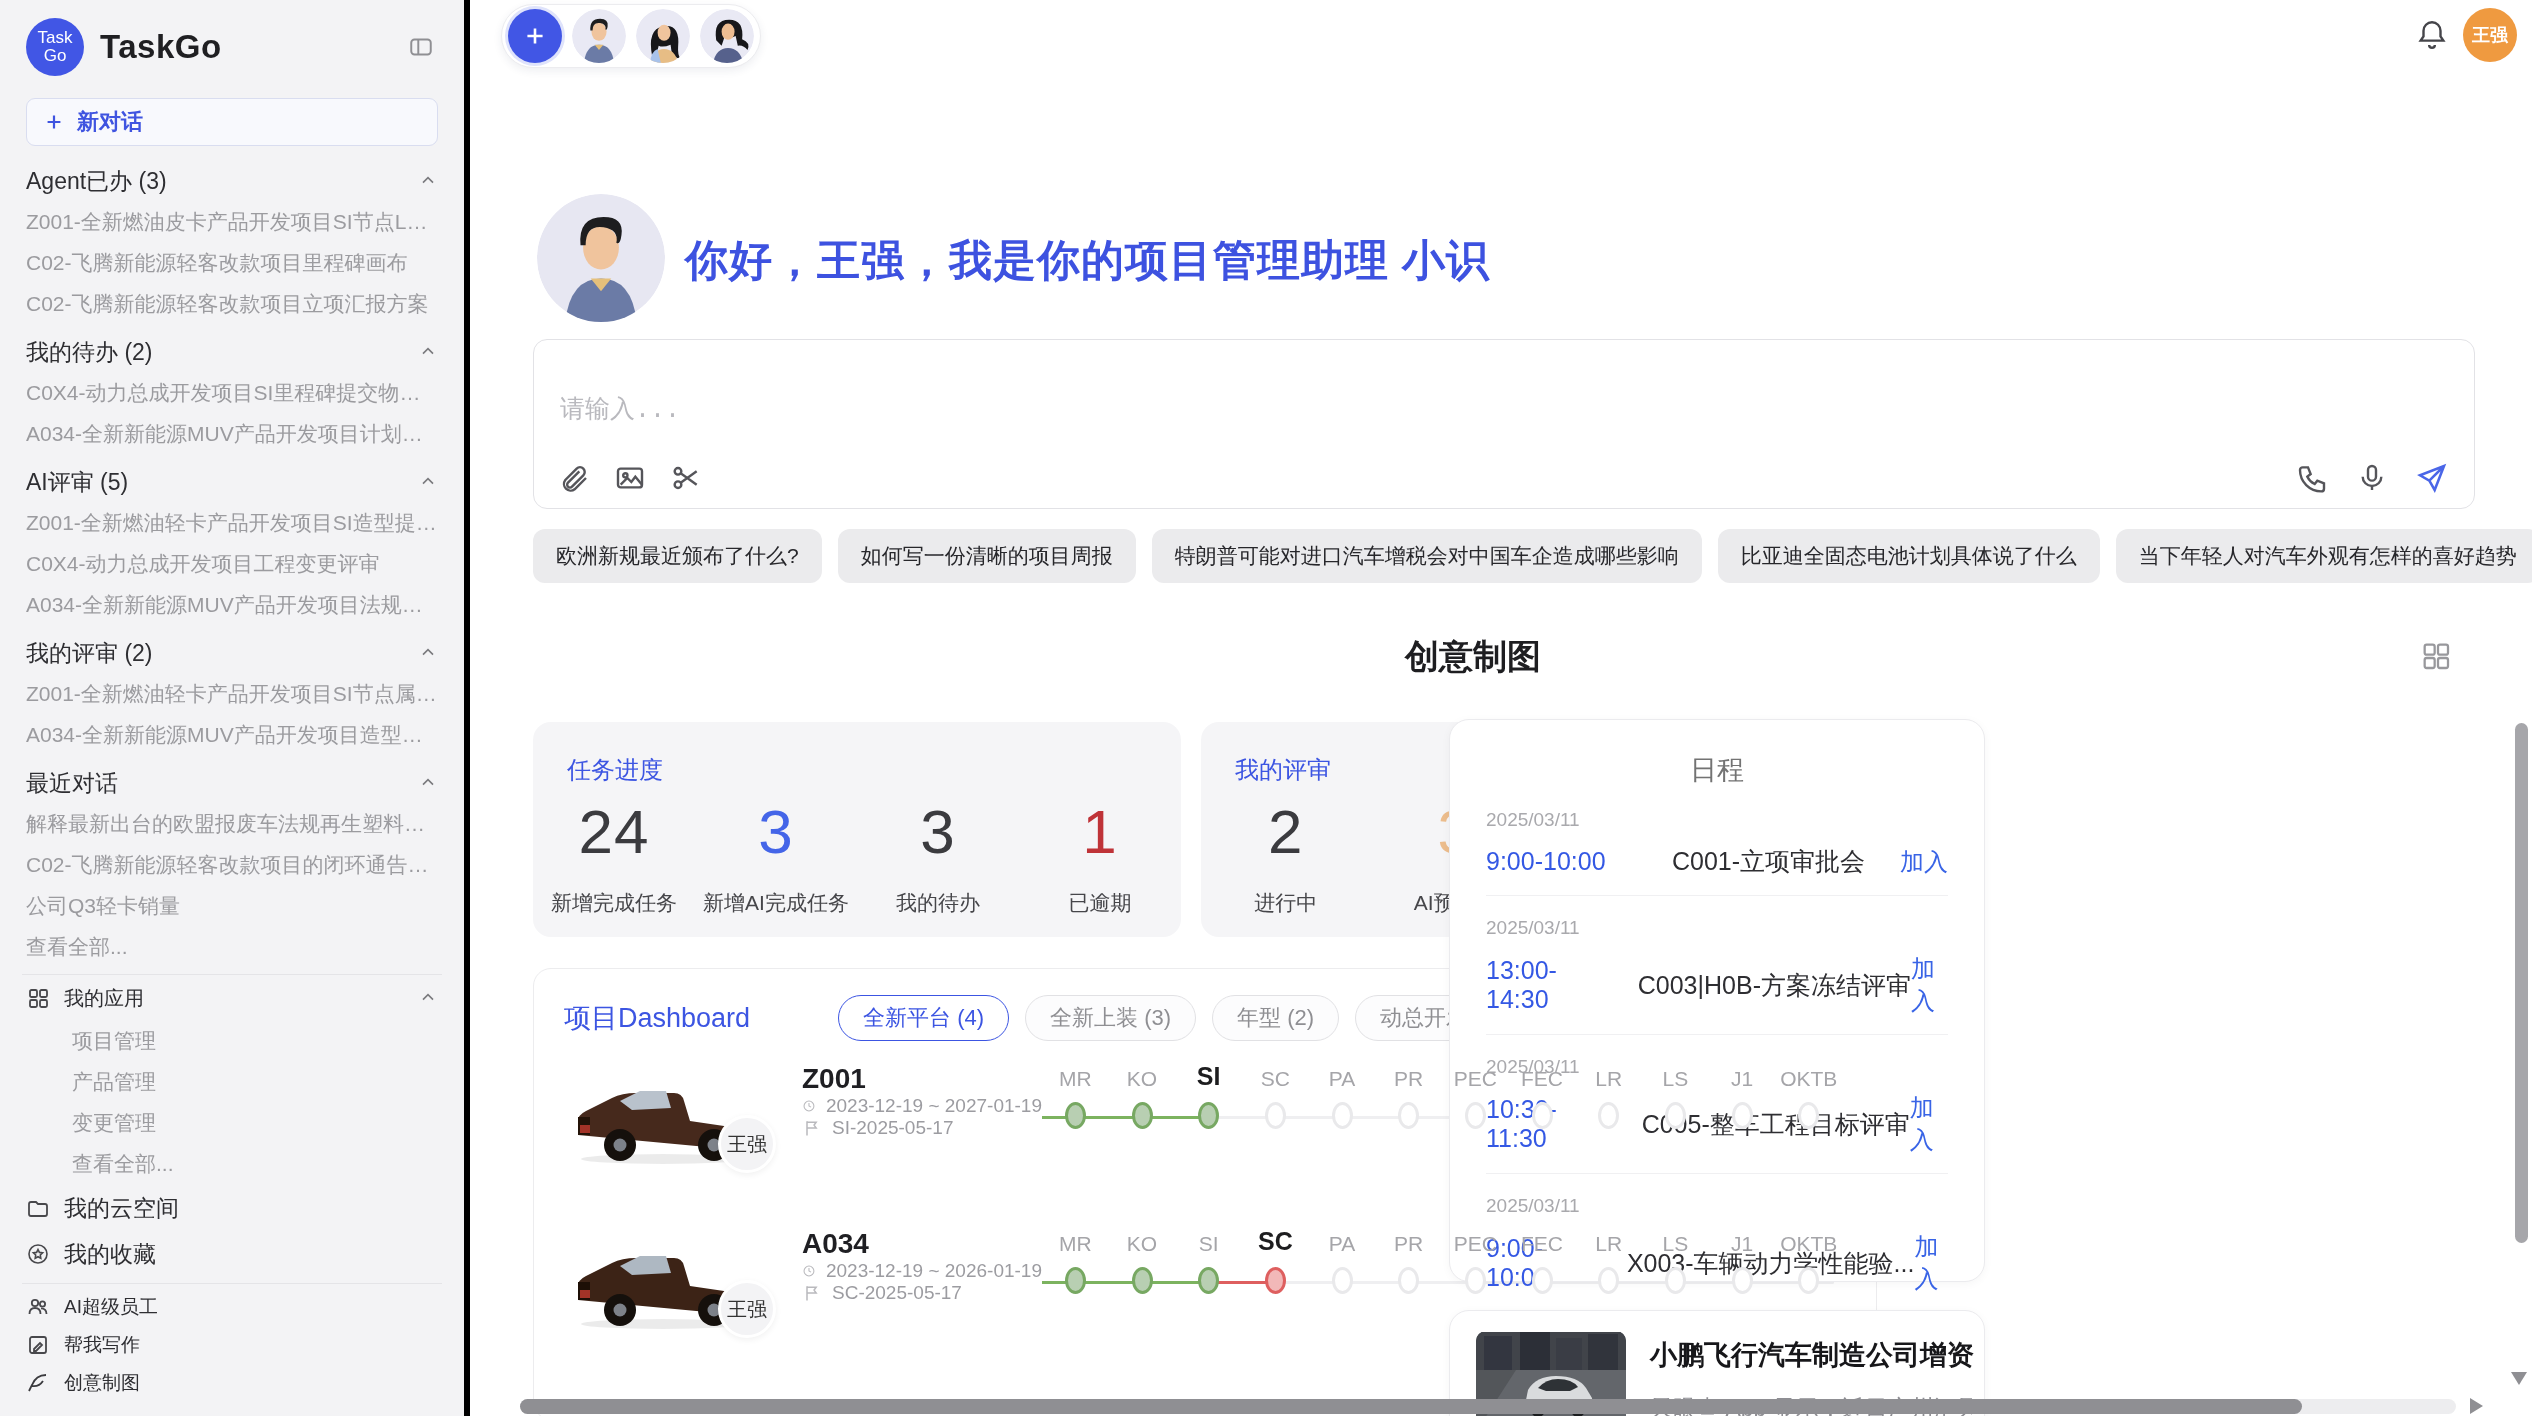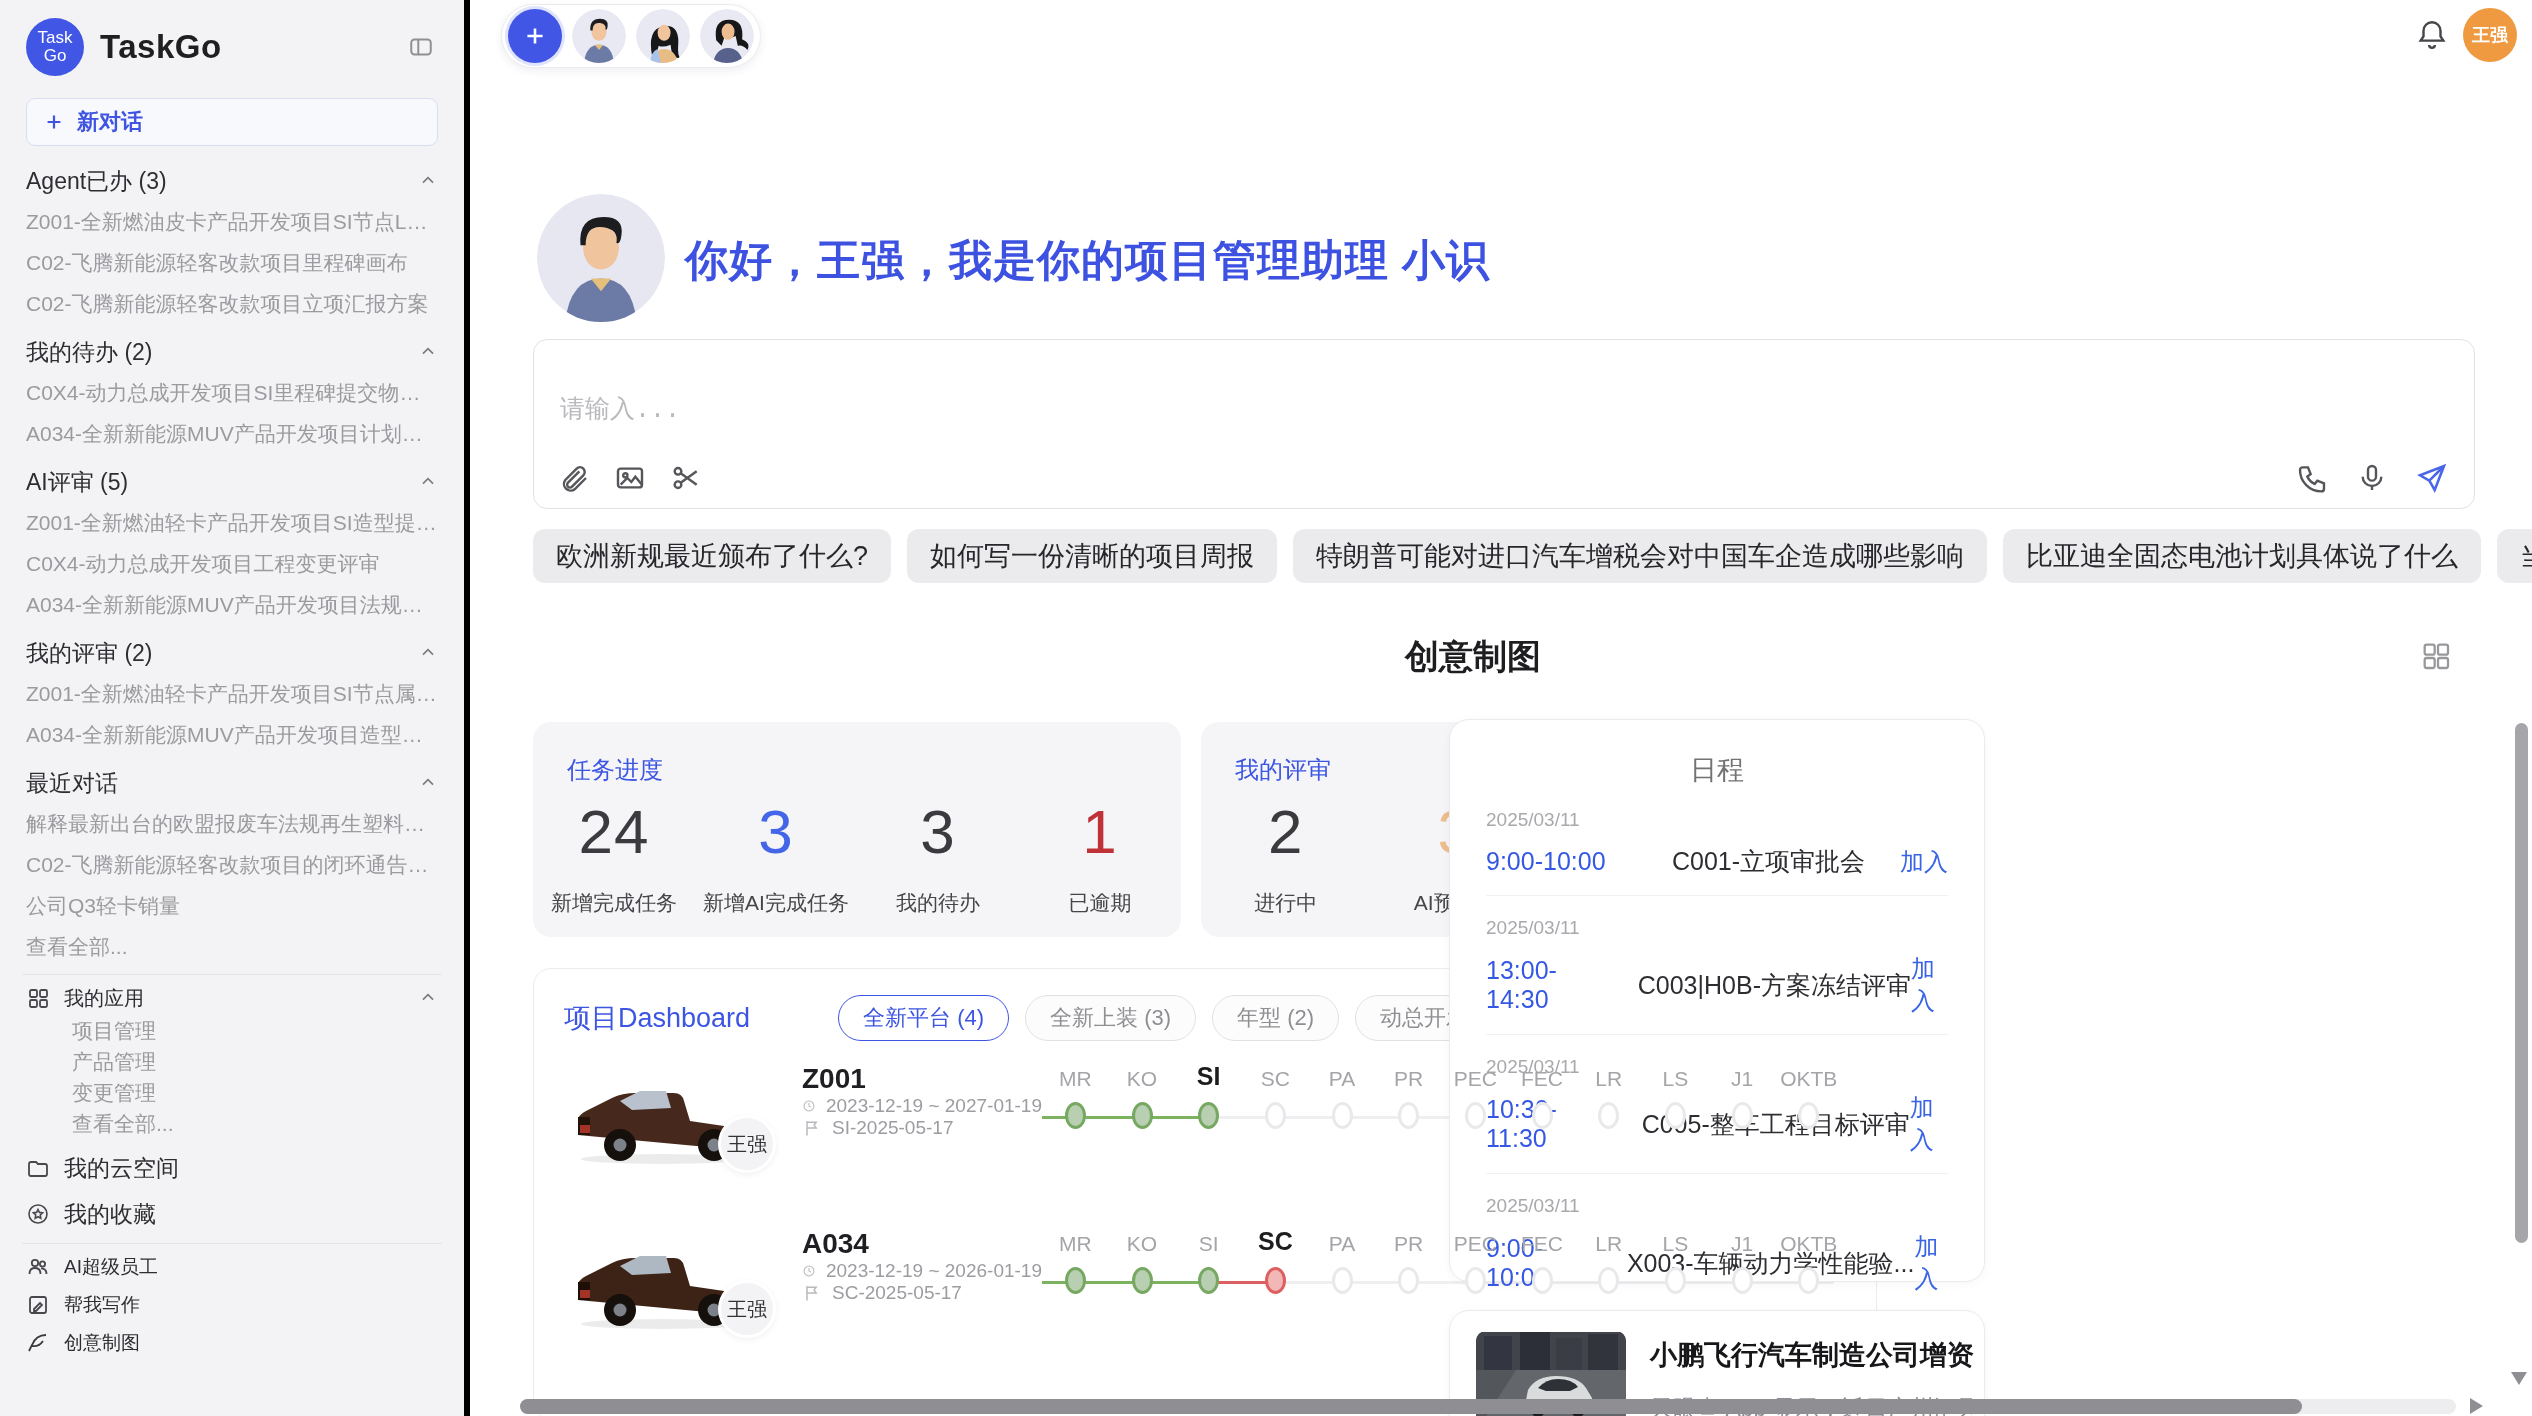--- a/index.html
+++ b/index.html
@@ -17,21 +17,21 @@
   .panel-toggle{margin-left:auto;width:34px;height:32px;display:flex;align-items:center;justify-content:center;cursor:pointer}
   .new-chat{margin-top:22px;height:48px;border:1px solid #d9ddf0;background:#f8f9fd;border-radius:9px;
     display:flex;align-items:center;padding:0 16px;color:#3f54e0;font-size:22px;font-weight:600;gap:12px;cursor:pointer}
   .sec-h{display:flex;align-items:center;justify-content:space-between;margin-top:22px;height:26px;
     color:#2e2e32;font-size:23px}
   .side-item{margin-top:15px;height:26px;line-height:26px;color:#9b9b9f;font-size:21px;
     white-space:nowrap;overflow:hidden;text-overflow:ellipsis;cursor:pointer}
   .side-div{height:1px;background:#e4e4e7;margin:14px -4px 0}
   .app-h{display:flex;align-items:center;margin-top:8px;height:30px;color:#2e2e32;font-size:20px;gap:14px}
   .app-h .chev{margin-left:auto}
-  .app-sub{margin-top:5px;height:26px;line-height:26px;padding-left:46px;color:#9b9b9f;font-size:21px;
+  .app-sub{margin-top:15px;height:26px;line-height:26px;padding-left:46px;color:#9b9b9f;font-size:21px;
     white-space:nowrap;overflow:hidden;cursor:pointer}
   .side-link{display:flex;align-items:center;gap:14px;margin-top:16px;height:30px;color:#2e2e32;font-size:23px;cursor:pointer}
   .side-tool{display:flex;align-items:center;gap:14px;margin-top:8px;height:30px;color:#2e2e32;font-size:19px;cursor:pointer}
 
   
   .main{position:absolute;left:471px;top:0;right:0;bottom:0}
   .top-pill{position:absolute;left:30px;top:4px;height:64px;border-radius:32px;background:#fff;
     border:1px solid #ececef;box-shadow:0 3px 8px rgba(40,50,90,.08);display:flex;align-items:center;padding:0 6px;gap:10px}
   .plus-btn{width:54px;height:54px;border-radius:50%;background:#4156e5;display:flex;align-items:center;
     justify-content:center;cursor:pointer;box-shadow:0 0 0 3px #dfe3fb}
@@ -46,21 +46,21 @@
   .composer{position:absolute;left:62px;top:339px;width:1942px;height:170px;border:1.5px solid #e2e2e6;
     border-radius:14px;background:#fff}
   .composer input{position:absolute;left:26px;top:56px;width:1400px;border:none;outline:none;font-size:25px;color:#444;
     font-family:Liberation Mono, monospace;background:transparent}
   .composer input::placeholder{color:#b9b9be}
   .c-left{position:absolute;left:24px;bottom:14px;display:flex;gap:24px;align-items:center}
   .c-right{position:absolute;right:26px;bottom:14px;display:flex;gap:28px;align-items:center}
   .cicon{width:32px;height:32px;cursor:pointer}
 
   .chips{position:absolute;left:62px;top:529px;display:flex;gap:16px}
-  .chip{height:54px;line-height:54px;border-radius:12px;background:#ebebed;color:#27272b;font-size:27px;
+  .chip{height:54px;line-height:54px;border-radius:12px;background:#ebebed;color:#27272b;font-size:21px;
     padding:0 23px;white-space:nowrap;cursor:pointer}
 
   .brief-title{position:absolute;left:0;top:634px;width:2004px;text-align:center;font-size:34px;font-weight:700;color:#1e1e21}
   .brief-grid{position:absolute;left:1949px;top:640px;width:32px;height:32px;cursor:pointer}
 
   .stat-card{position:absolute;top:722px;height:215px;border-radius:18px;background:#f5f5f7}
   .stat-card.c1{left:62px;width:648px}
   .stat-card.c2{left:730px;width:678px}
   .stat-title{position:absolute;left:34px;top:32px;font-size:24px;color:#3c55e2}
   .stat-row{position:absolute;left:0;right:0;top:74px;display:flex}

